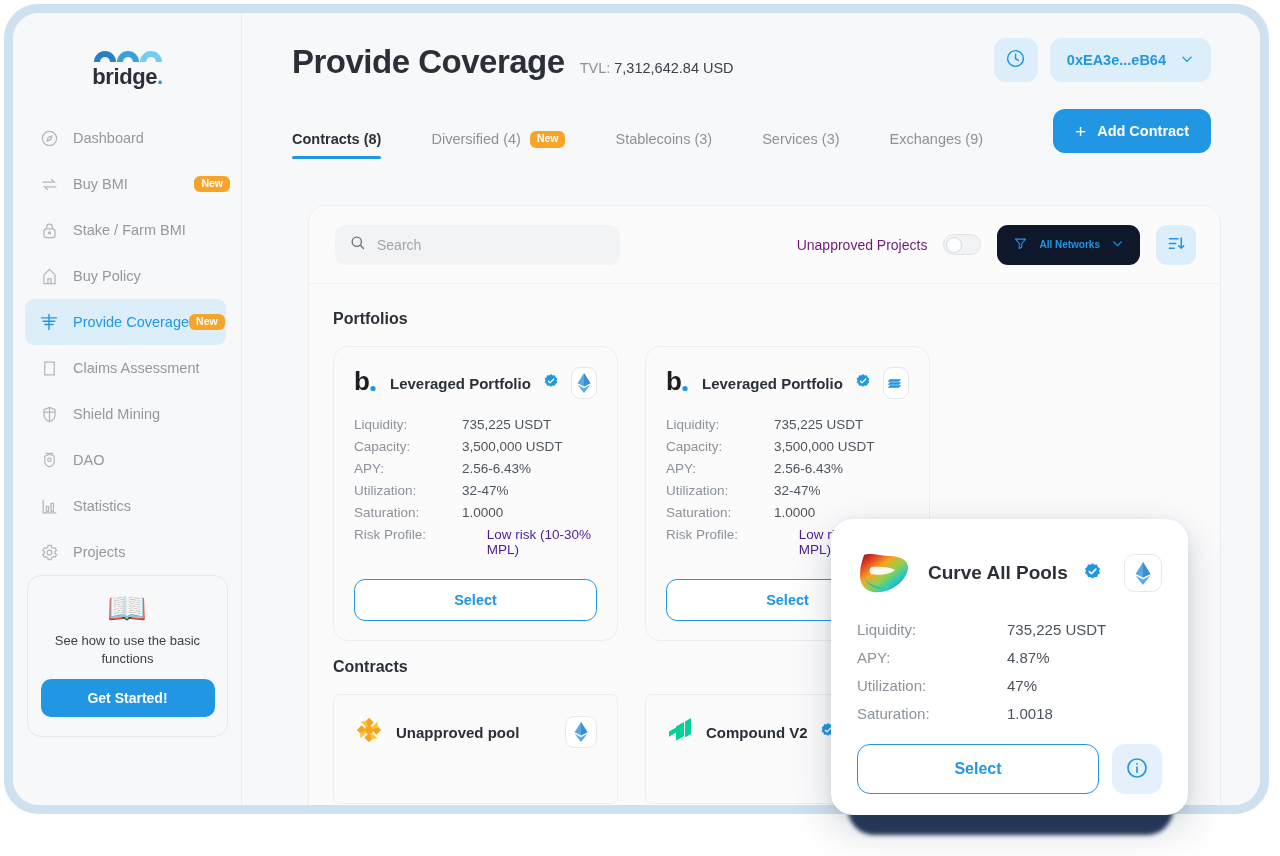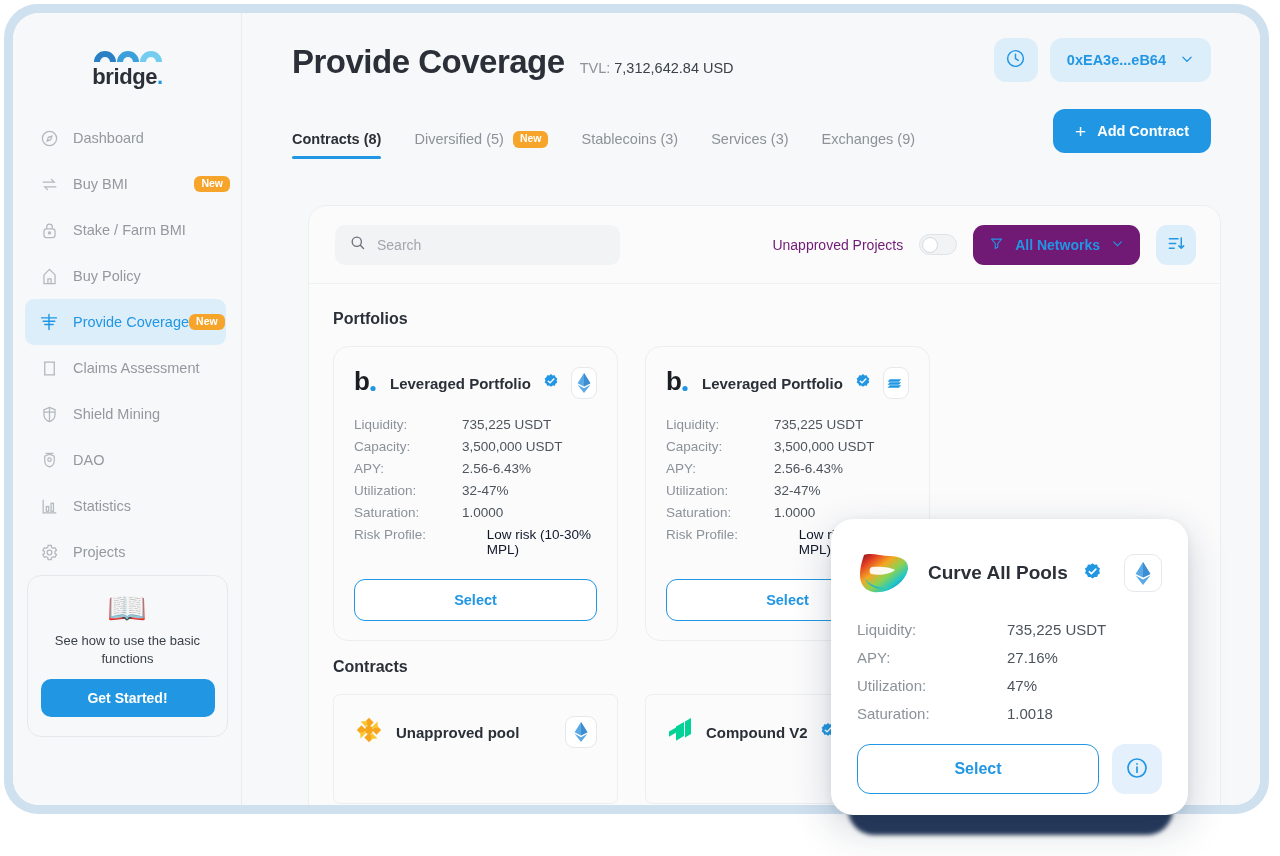--- a/index.html
+++ b/index.html
@@ -174,21 +174,21 @@
     color: #2196e3;
     font-size: 14.5px; font-weight: bold;
     font-family: inherit;
     cursor: pointer;
     justify-content: space-between;
   }
 
   .tabs {
     position: absolute;
     left: 50px; top: 118px;
-    display: flex; align-items: center; gap: 33px;
+    display: flex; align-items: center; gap: 50px;
   }
   .tab {
     position: relative;
     display: flex; align-items: center; gap: 9px;
     font-size: 14.5px;
     color: #8c9299;
     padding-bottom: 12px;
     cursor: pointer;
   }
   .tab.active { color: #2b3038; font-weight: bold; }
@@ -254,26 +254,26 @@
     cursor: pointer;
   }
   .toggle .knob {
     position: absolute; left: 2px; top: 1.5px;
     width: 16px; height: 16px; border-radius: 50%;
     background: #ffffff;
     border: 1px solid #d6dade;
   }
   .networks-btn {
     height: 40px;
-    background: #701a75;
+    background: #0f172a;
     border: none; border-radius: 11px;
     display: flex; align-items: center; gap: 11px;
     padding: 0 16px;
     color: #2196e3;
-    font-size: 14px; font-weight: bold;
+    font-size: 10px; font-weight: bold;
     font-family: inherit;
     cursor: pointer;
   }
   .sort-btn {
     width: 40px; height: 40px;
     background: #ddeefb;
     border: none; border-radius: 11px;
     display: flex; align-items: center; justify-content: center;
     cursor: pointer;
   }
@@ -306,21 +306,21 @@
     border: 1px solid #e6e8eb;
     border-radius: 9px;
     background: #fff;
     display: flex; align-items: center; justify-content: center;
     cursor: pointer;
   }
   .stats { font-size: 13.5px; }
   .stat-row { display: flex; margin-bottom: 7px; }
   .stat-key { width: 108px; color: #8c9299; }
   .stat-val { color: #4d545c; }
-  .stat-val.risk { color: #0f172a; margin-left: 48px; }
+  .stat-val.risk { color: #4c1d95; margin-left: 48px; }
   .select-btn {
     margin-top: 15px;
     width: 100%; height: 42px;
     background: #ffffff;
     border: 1.6px solid #2196e3;
     border-radius: 11px;
     color: #2196e3;
     font-size: 14.5px; font-weight: bold;
     font-family: inherit;
     cursor: pointer;
@@ -542,21 +542,21 @@
               </svg>
           </span>
         </button>
       </div>
 
       <div class="tabs">
         <div class="tab active">
           <span>Contracts (8)</span>
         </div>
         <div class="tab">
-          <span>Diversified (5)</span>
+          <span>Diversified (4)</span>
           <span class="badge-new">New</span>
         </div>
         <div class="tab">
           <span>Stablecoins (3)</span>
         </div>
         <div class="tab">
           <span>Services (3)</span>
         </div>
         <div class="tab">
           <span>Exchanges (9)</span>
@@ -824,21 +824,21 @@
           </svg>
       </span>
     </div>
     <div class="popup-stats">
       <div class="stat-row">
           <span class="stat-key">Liquidity:</span>
           <span class="stat-val">735,225 USDT</span>
         </div>
       <div class="stat-row">
           <span class="stat-key">APY:</span>
-          <span class="stat-val">27.16%</span>
+          <span class="stat-val">4.87%</span>
         </div>
       <div class="stat-row">
           <span class="stat-key">Utilization:</span>
           <span class="stat-val">47%</span>
         </div>
       <div class="stat-row">
           <span class="stat-key">Saturation:</span>
           <span class="stat-val">1.0018</span>
         </div>
     </div>

